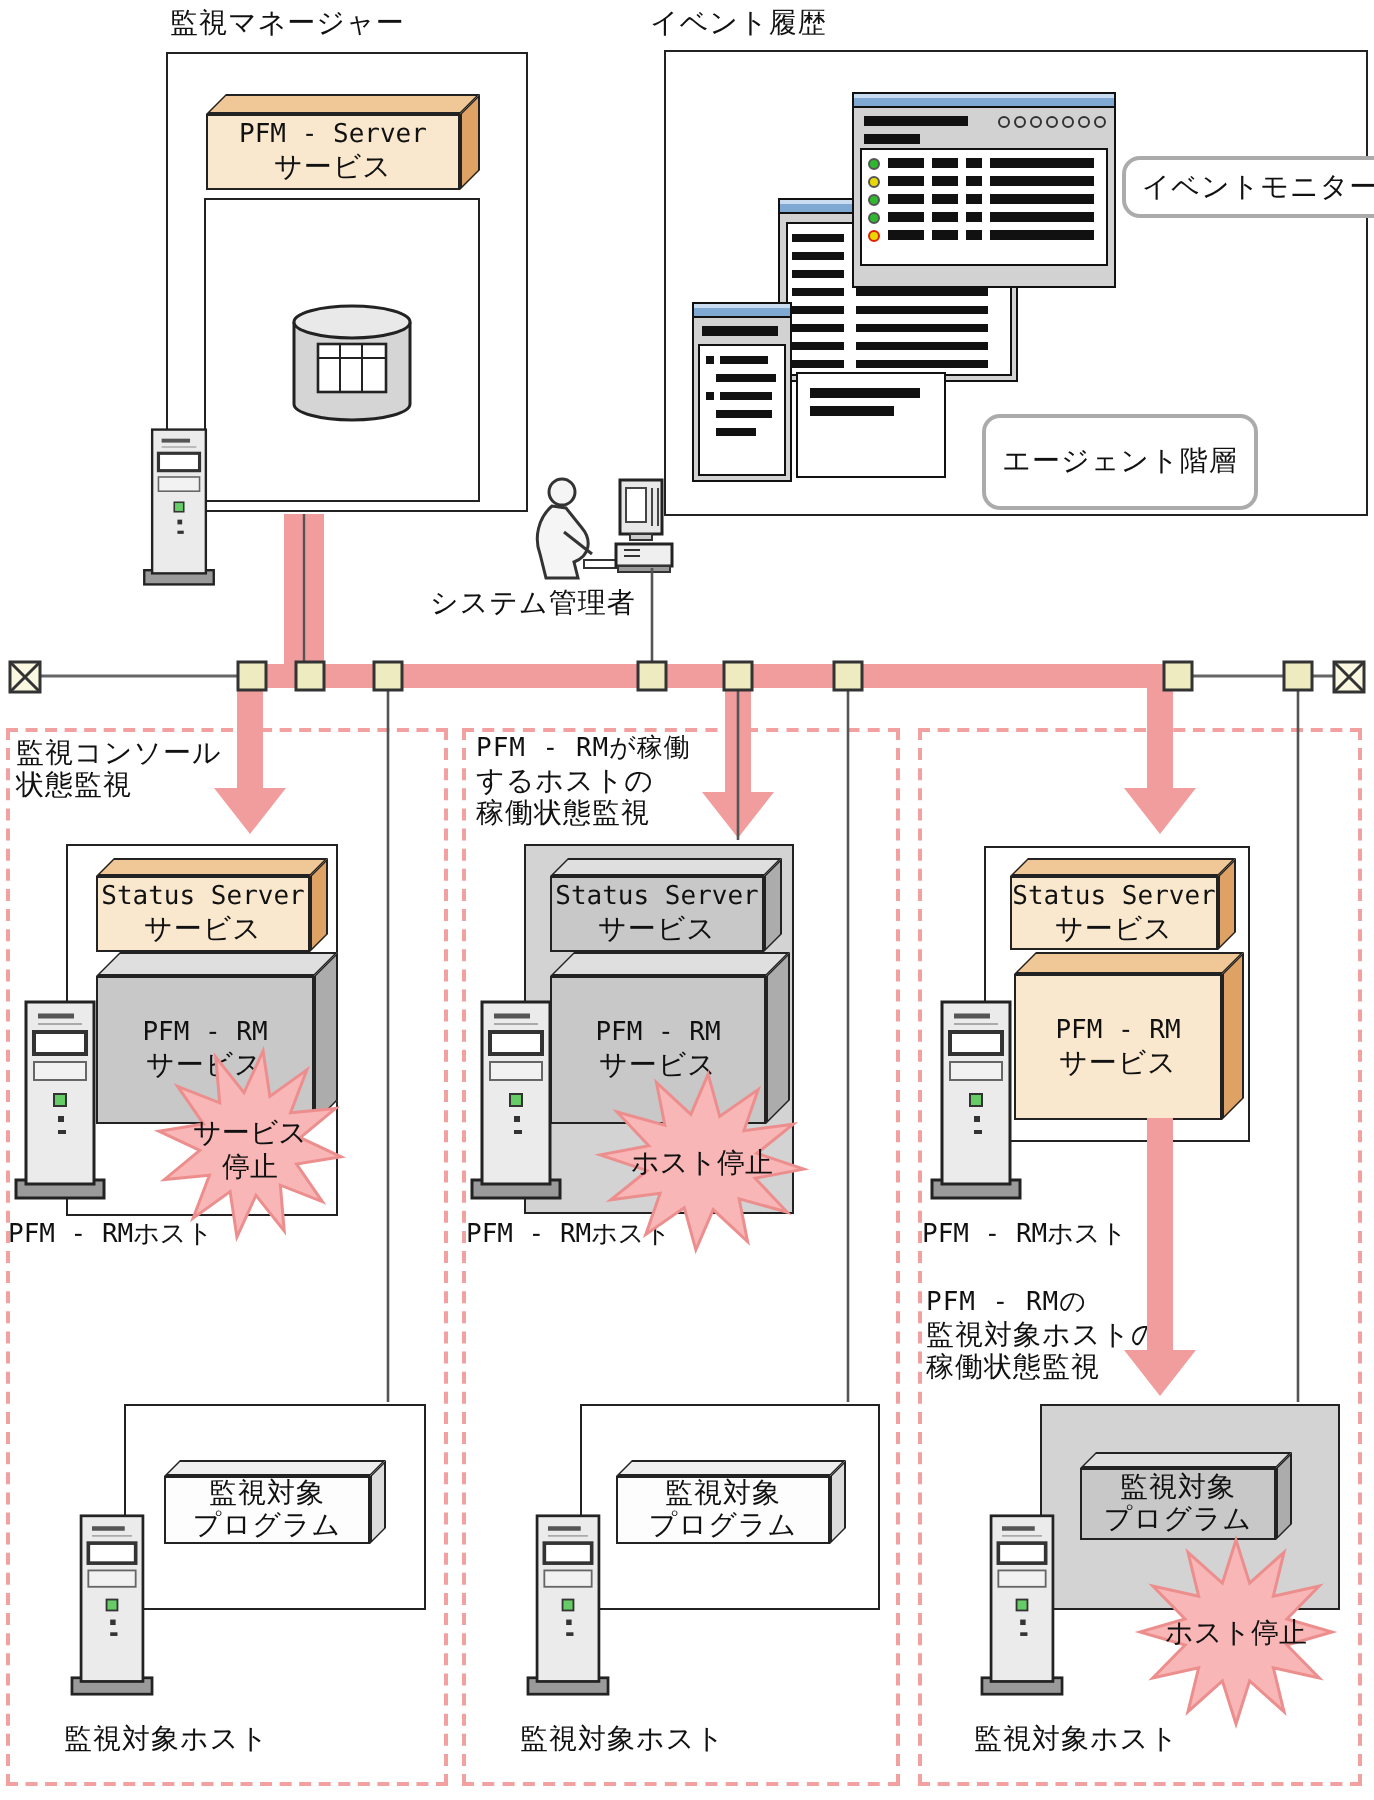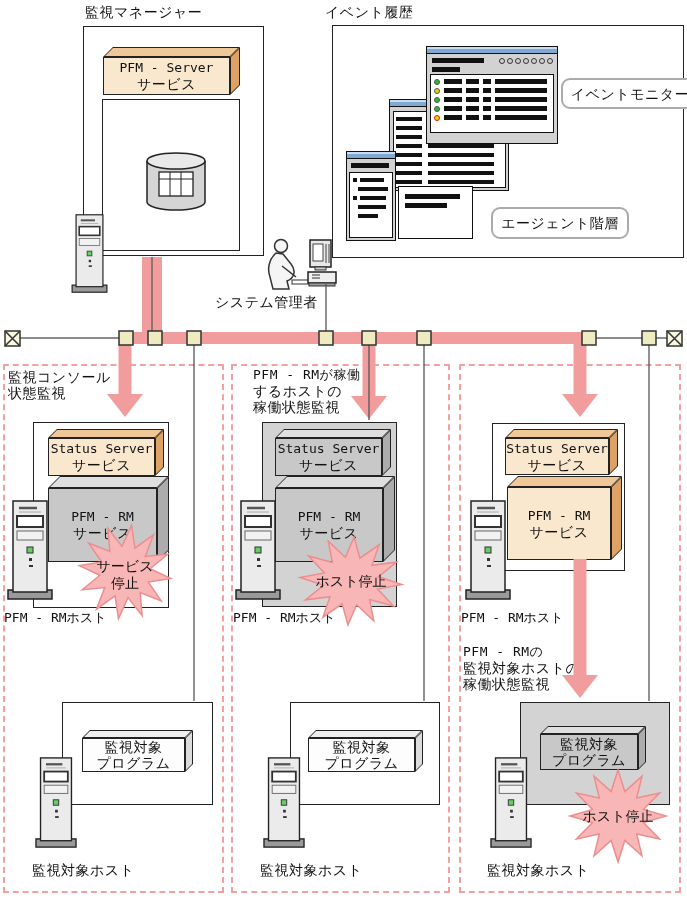--- a/index.html
+++ b/index.html
@@ -189,21 +189,21 @@
             <span class="dot" style="background: rgb(230, 216, 0); border-color: rgb(224, 32, 0);"></span>
             <div class="b" style="width:18px;"></div>
             <div class="b" style="width:13px;"></div>
             <div class="b" style="width:8px;"></div>
             <div class="b" style="width:52px;"></div>
           </div>
       </div>
     </div>
 
     <div class="callout jp" style="left:204px;top:52px;width:138px;height:31px;">イベントモニター</div>
-    <div class="callout jp" style="left:134px;top:181px;width:138px;height:32px;">エージェント階層</div>
+    <div class="callout jp" style="left:134px;top:181px;width:138px;height:48px;">エージェント階層</div>
   </div>
 
   <svg class="abs z4" style="left:262px;top:236px;" width="80" height="58" viewBox="0 0 80 58">
     <circle cx="19" cy="10" r="6.5" fill="#F5F5F5" stroke="#333" stroke-width="1.5"></circle>
     <path d="M14,17 C7,23 5,33 8,41 L11,53 L27,53 L25,45 C33,42 34,34 29,28 L21,18 Z" fill="#F5F5F5" stroke="#333" stroke-width="1.5"></path>
     <path d="M20,30 L34,41" stroke="#333" stroke-width="1.5" fill="none"></path>
     <rect x="30" y="44" width="17" height="4" fill="#FFF" stroke="#333" stroke-width="1"></rect>
     <rect x="48" y="4" width="21" height="27" fill="#E8E8E8" stroke="#222" stroke-width="1.5"></rect>
     <rect x="51" y="8" width="10" height="17" fill="#FFF" stroke="#444" stroke-width="1"></rect>
     <path d="M64,8 v19 M67,8 v19" stroke="#444" stroke-width="1"></path>
@@ -211,21 +211,21 @@
     <rect x="46" y="36" width="28" height="11" fill="#EFEFEF" stroke="#222" stroke-width="1.5"></rect>
     <path d="M50,39 h8 M50,42 h8" stroke="#333" stroke-width="1"></path>
     <rect x="47" y="47" width="26" height="3" fill="#999" stroke="#333" stroke-width="1"></rect>
   </svg>
   <div class="abs jp z2" style="left:215px;top:294px;">システム管理者</div>
 
   <div class="abs jp cap z2" style="left:8px;top:369px;">
     <div>監視コンソール</div>
     <div>状態監視</div>
   </div>
-  <div class="abs jp cap z2" style="left:253px;top:367px;">
+  <div class="abs jp cap z2" style="left:238px;top:367px;">
     <div class="mx">PFM - RMが稼働</div>
     <div>するホストの</div>
     <div>稼働状態監視</div>
   </div>
   <div class="abs jp cap z2" style="left:463px;top:644px;">
     <div class="mx">PFM - RMの</div>
     <div>監視対象ホストの</div>
     <div>稼働状態監視</div>
   </div>
 

